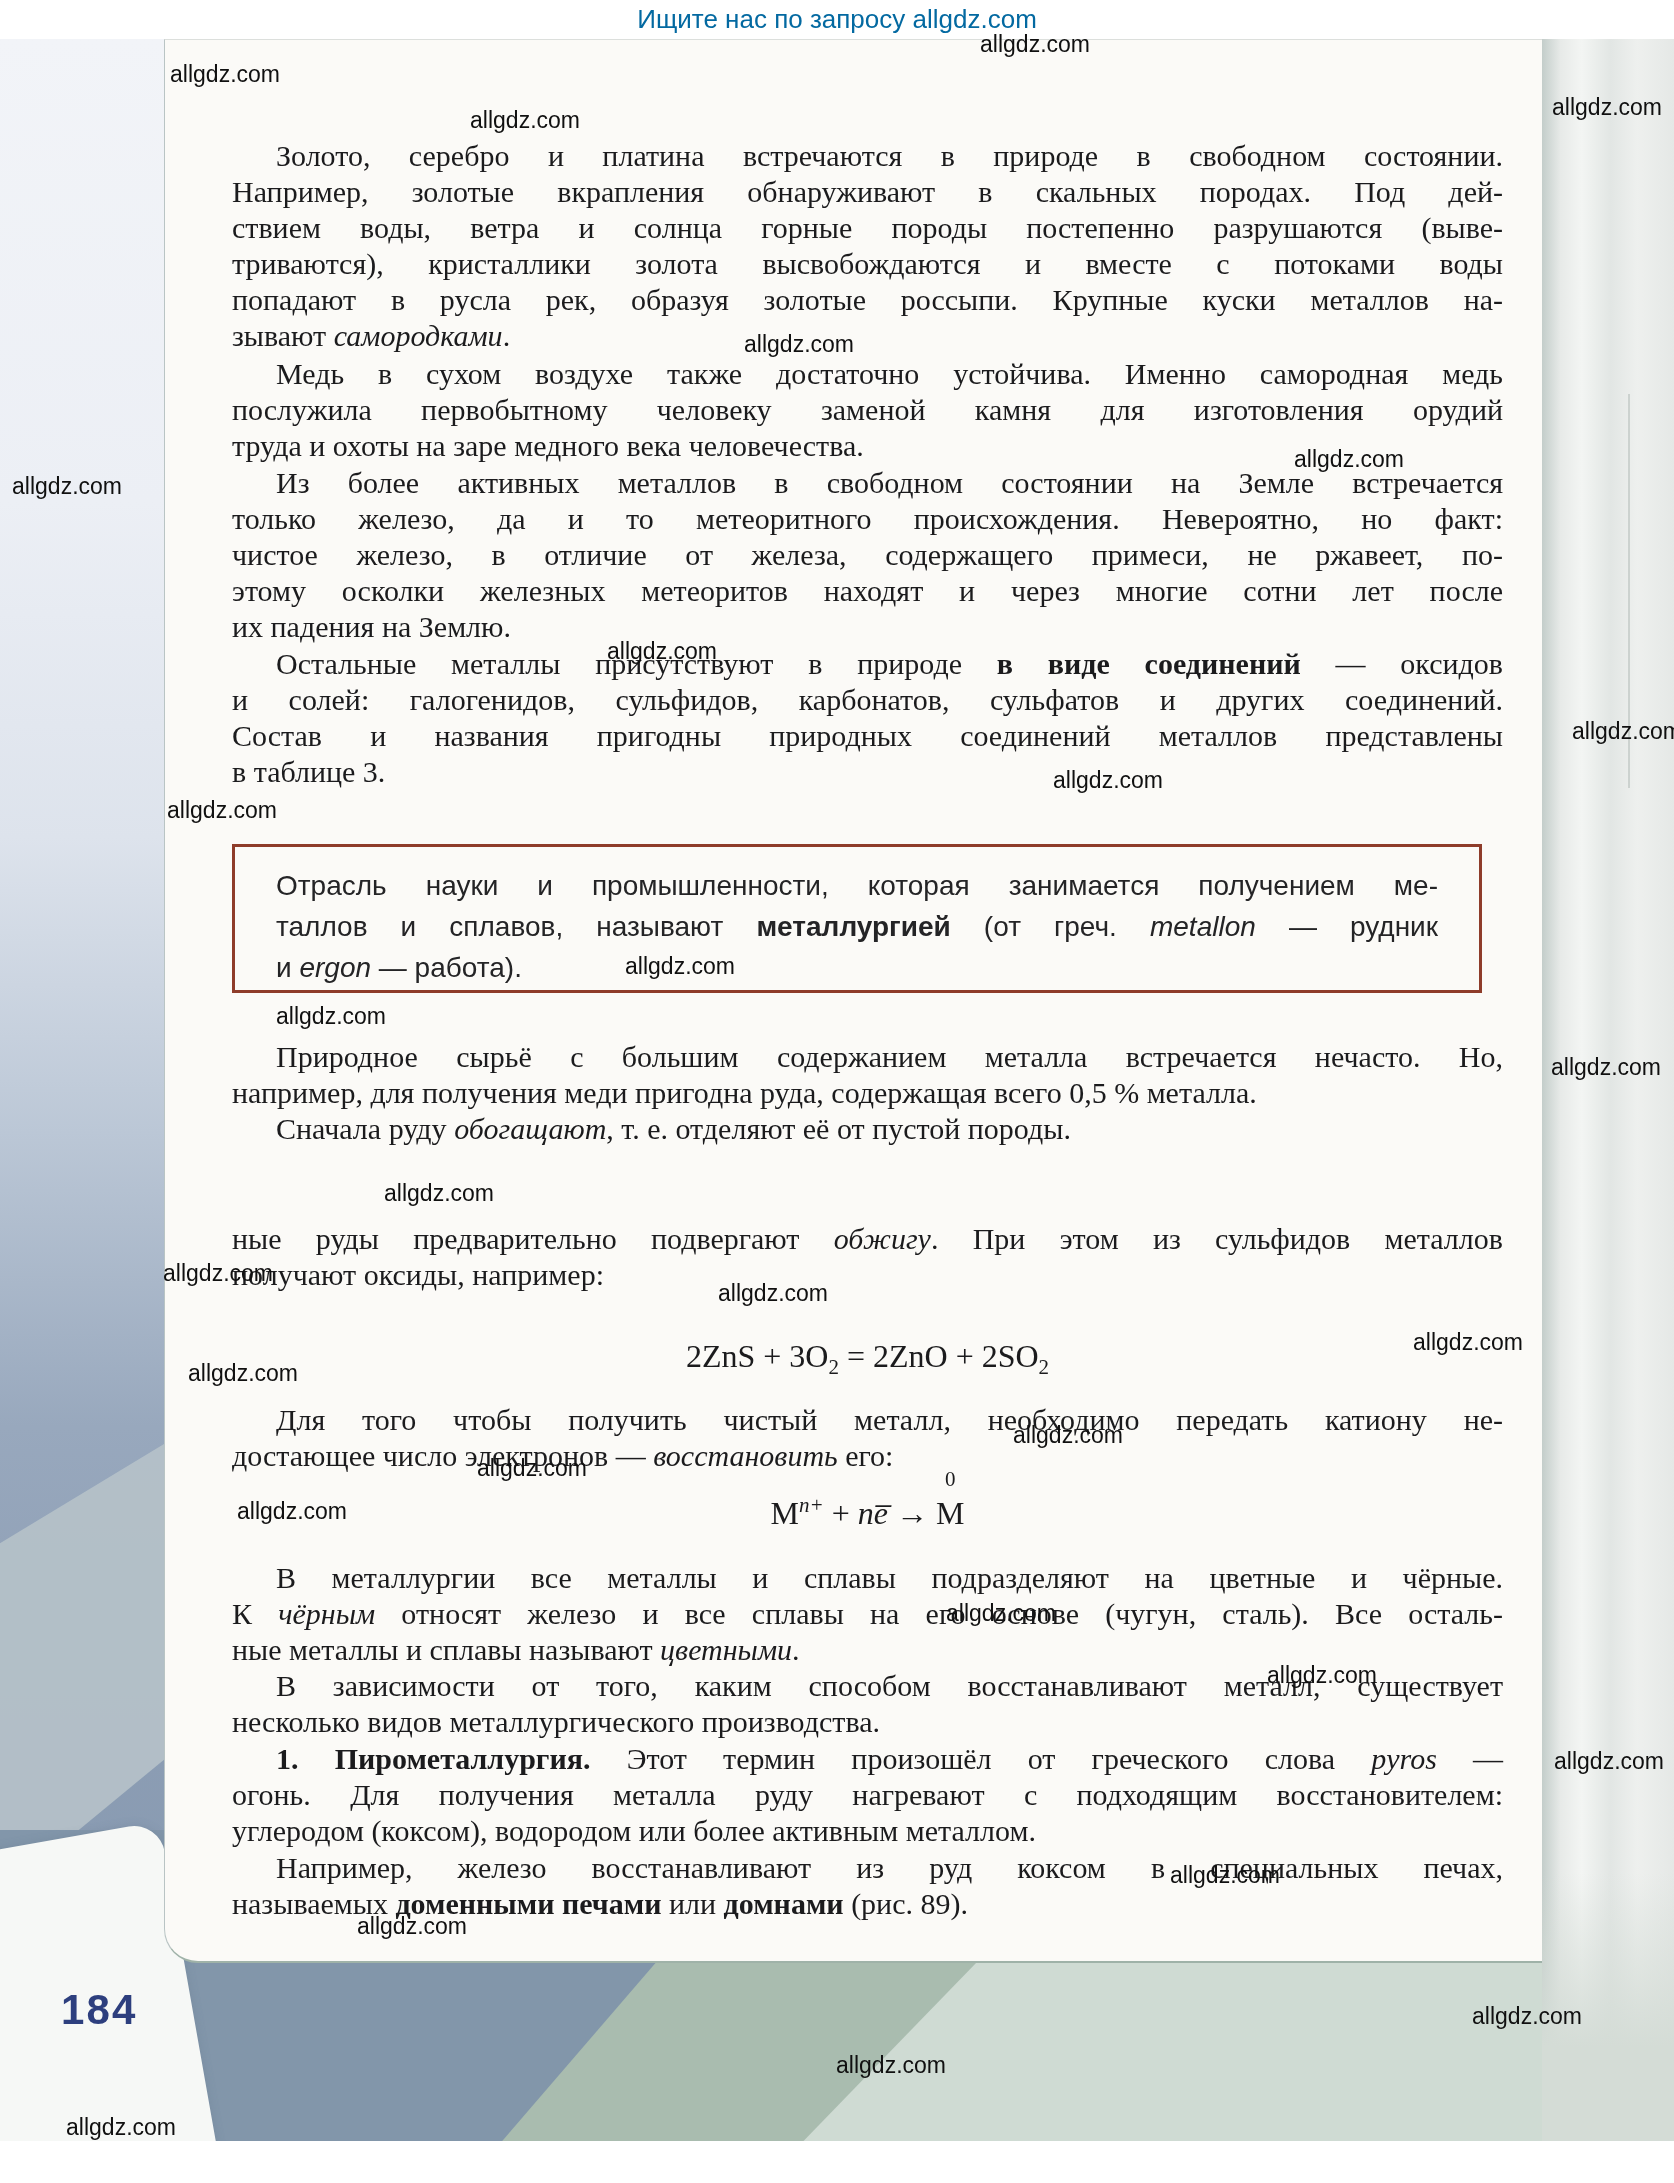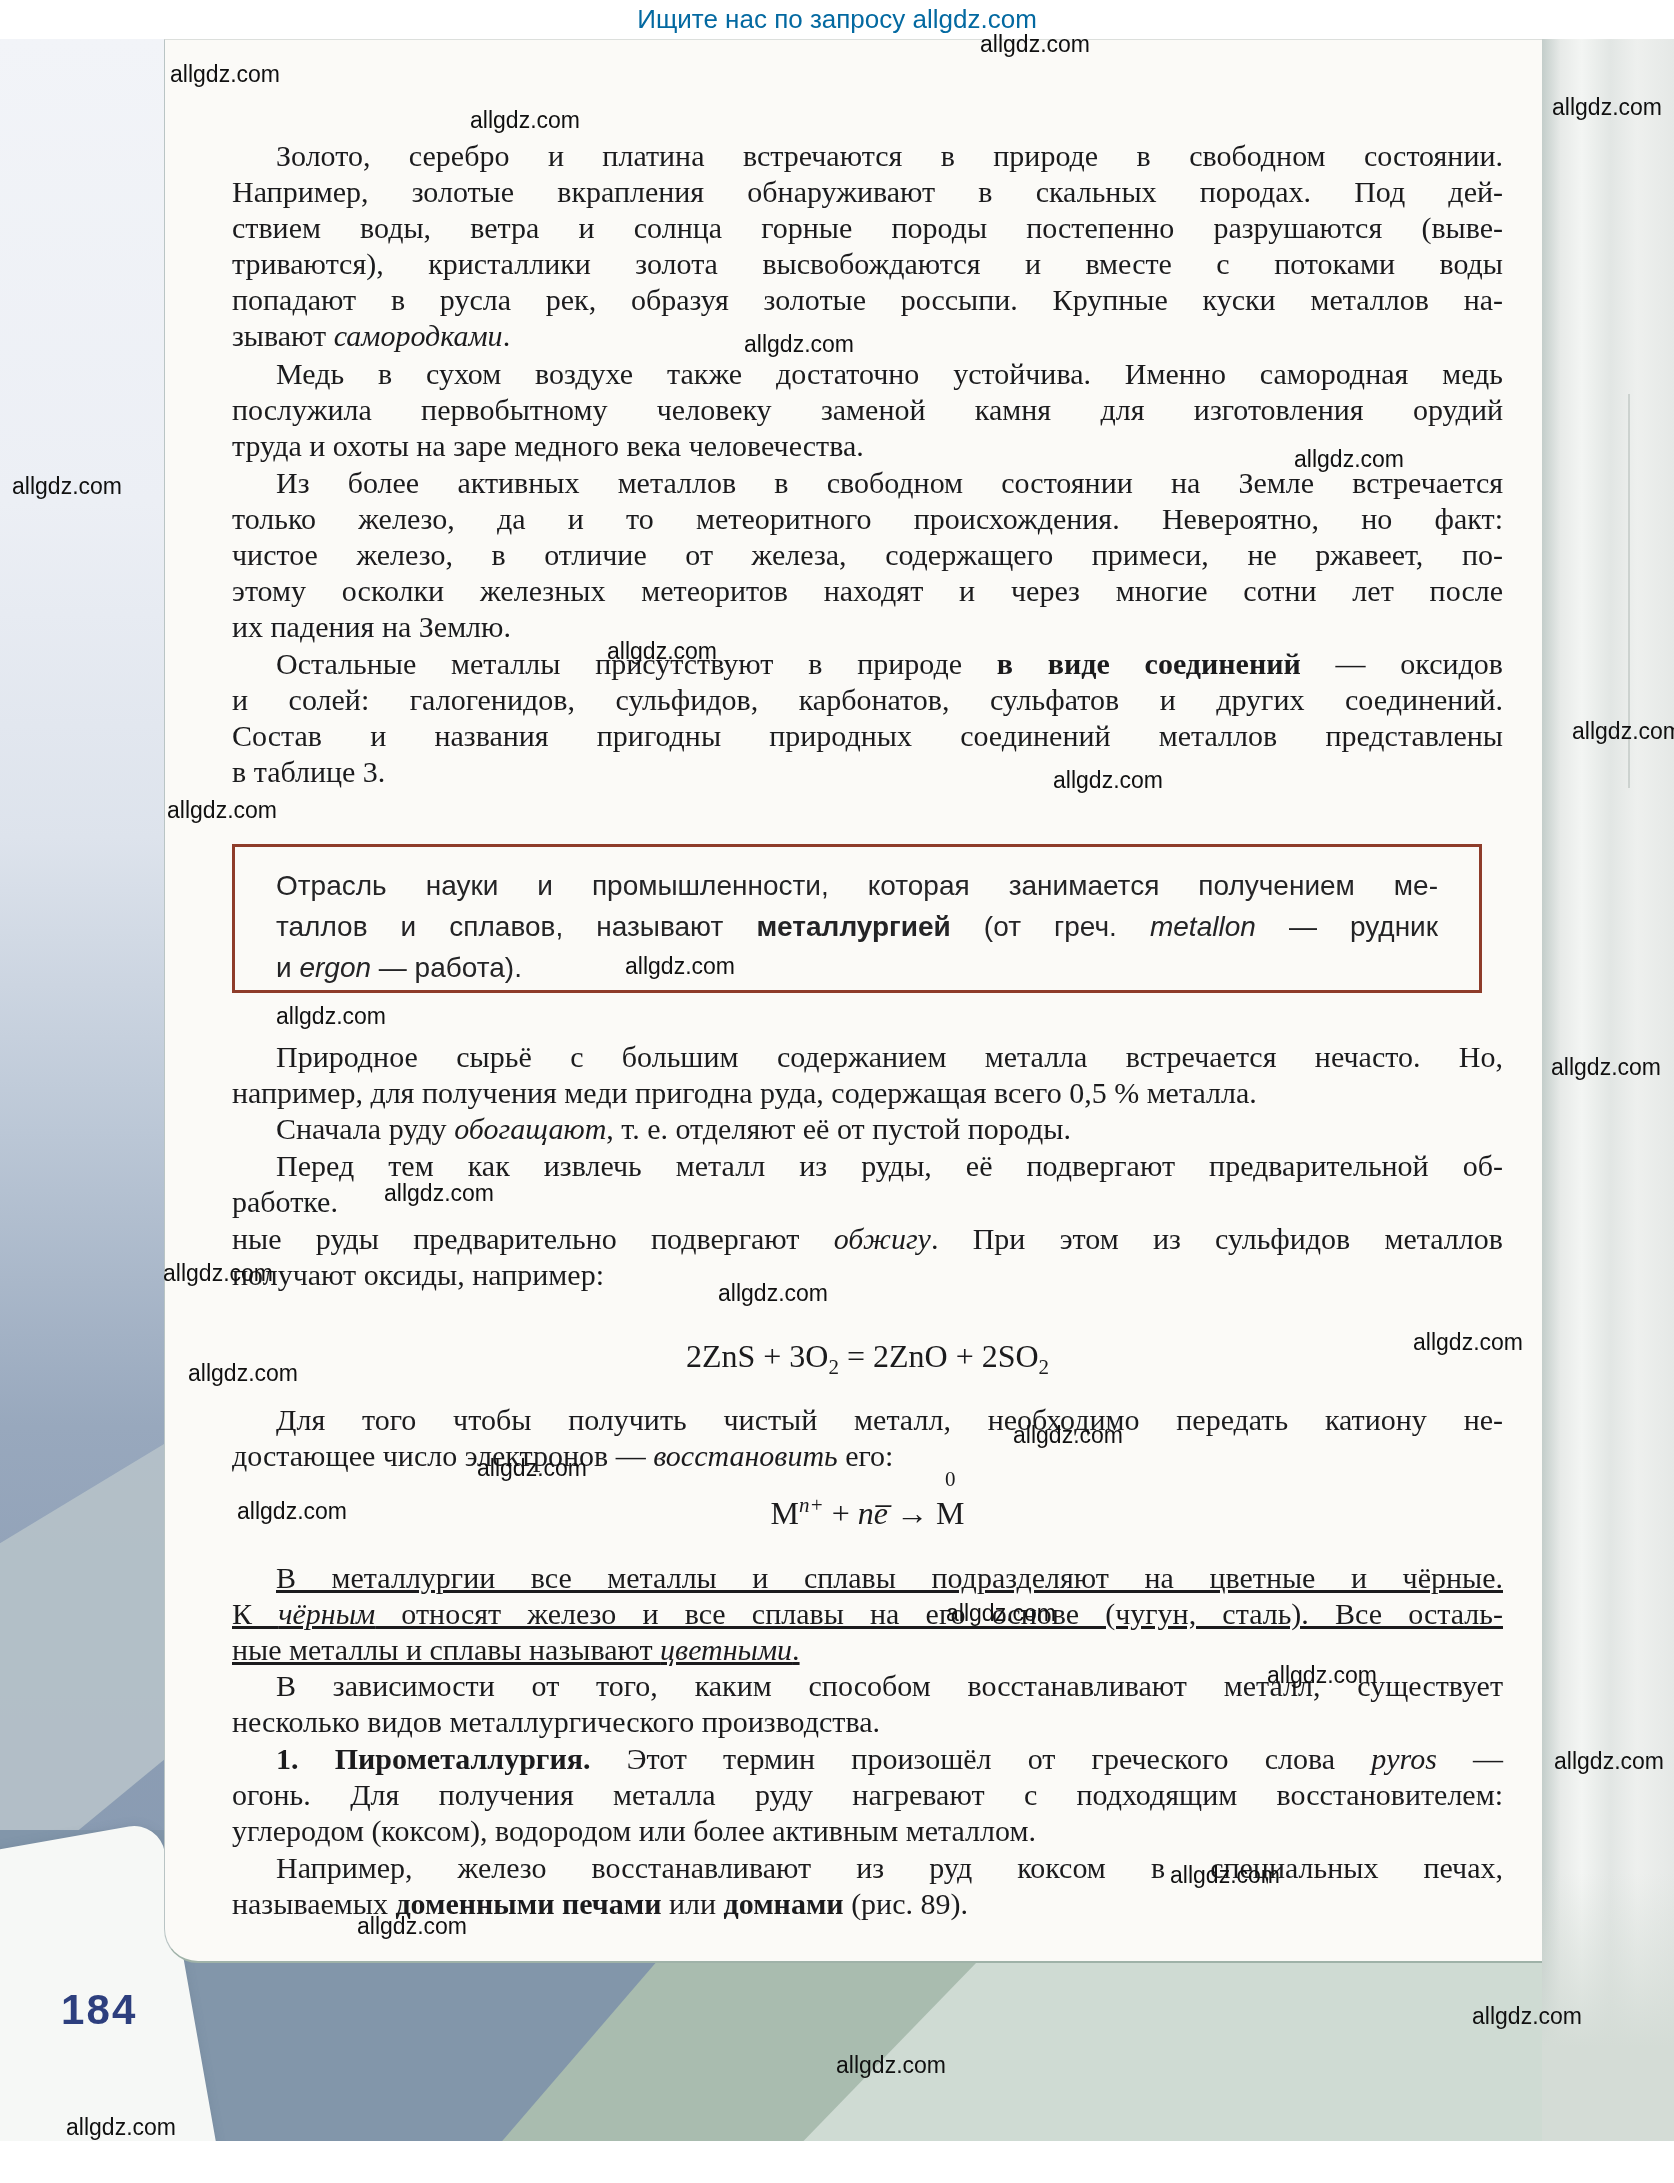--- a/index.html
+++ b/index.html
@@ -112,35 +112,31 @@
         <div class="bline"><span>таллов и сплавов, называют </span><span class="bold">металлургией</span><span> (от греч. </span><span class="ital">metallon</span><span> — рудник</span></div>
         <div class="bline last"><span>и </span><span class="ital">ergon</span><span> — работа).</span></div>
       </div>
       <div class="block" style="top: 1039px;">
         <div class="bline first"><span>Природное сырьё с большим содержанием металла встречается нечасто. Но,</span></div>
         <div class="bline last"><span>например, для получения меди пригодна руда, содержащая всего 0,5 % металла.</span></div>
       </div>
       <div class="block" style="top: 1111px;">
         <div class="bline last first"><span>Сначала руду </span><span class="ital">обогащают</span><span>, т. е. отделяют её от пустой породы.</span></div>
       </div>
-      <div class="block" style="top: 1148px;">
-        <div class="bline first"><span>Перед тем как извлечь металл из руды, её подвергают предварительной об-</span></div>
-        <div class="bline last"><span>работке.</span></div>
-      </div>
       <div class="block" style="top: 1221px;">
         <div class="bline"><span>ные руды предварительно подвергают </span><span class="ital">обжигу</span><span>. При этом из сульфидов металлов</span></div>
         <div class="bline last"><span>получают оксиды, например:</span></div>
       </div>
       <div class="eq" style="top: 1338px;"><span>2ZnS + 3O</span><sub>2</sub><span> = 2ZnO + 2SO</span><sub>2</sub></div>
       <div class="block" style="top: 1402px;">
         <div class="bline first"><span>Для того чтобы получить чистый металл, необходимо передать катиону не-</span></div>
         <div class="bline last"><span>достающее число электронов — </span><span class="ital">восстановить</span><span> его:</span></div>
       </div>
       <div class="eq" style="top: 1493px;"><span>M</span><sup>n+</sup><span> + </span><span class="ital">ne̅</span><span> → </span><span class="stack"><span class="stk-top">0</span>M</span></div>
-      <div class="block" style="top: 1560px; text-decoration: underline;">
+      <div class="block" style="top: 1560px;">
         <div class="bline first"><span>В металлургии все металлы и сплавы подразделяют на цветные и чёрные.</span></div>
         <div class="bline"><span>К </span><span class="ital">чёрным</span><span> относят железо и все сплавы на его основе (чугун, сталь). Все осталь-</span></div>
         <div class="bline last"><span>ные металлы и сплавы называют </span><span class="ital">цветными</span><span>.</span></div>
       </div>
       <div class="block" style="top: 1668px;">
         <div class="bline first"><span>В зависимости от того, каким способом восстанавливают металл, существует</span></div>
         <div class="bline last"><span>несколько видов металлургического производства.</span></div>
       </div>
       <div class="block" style="top: 1741px;">
         <div class="bline first"><span class="bold">1. Пирометаллургия.</span><span> Этот термин произошёл от греческого слова </span><span class="ital">pyros</span><span> —</span></div>

